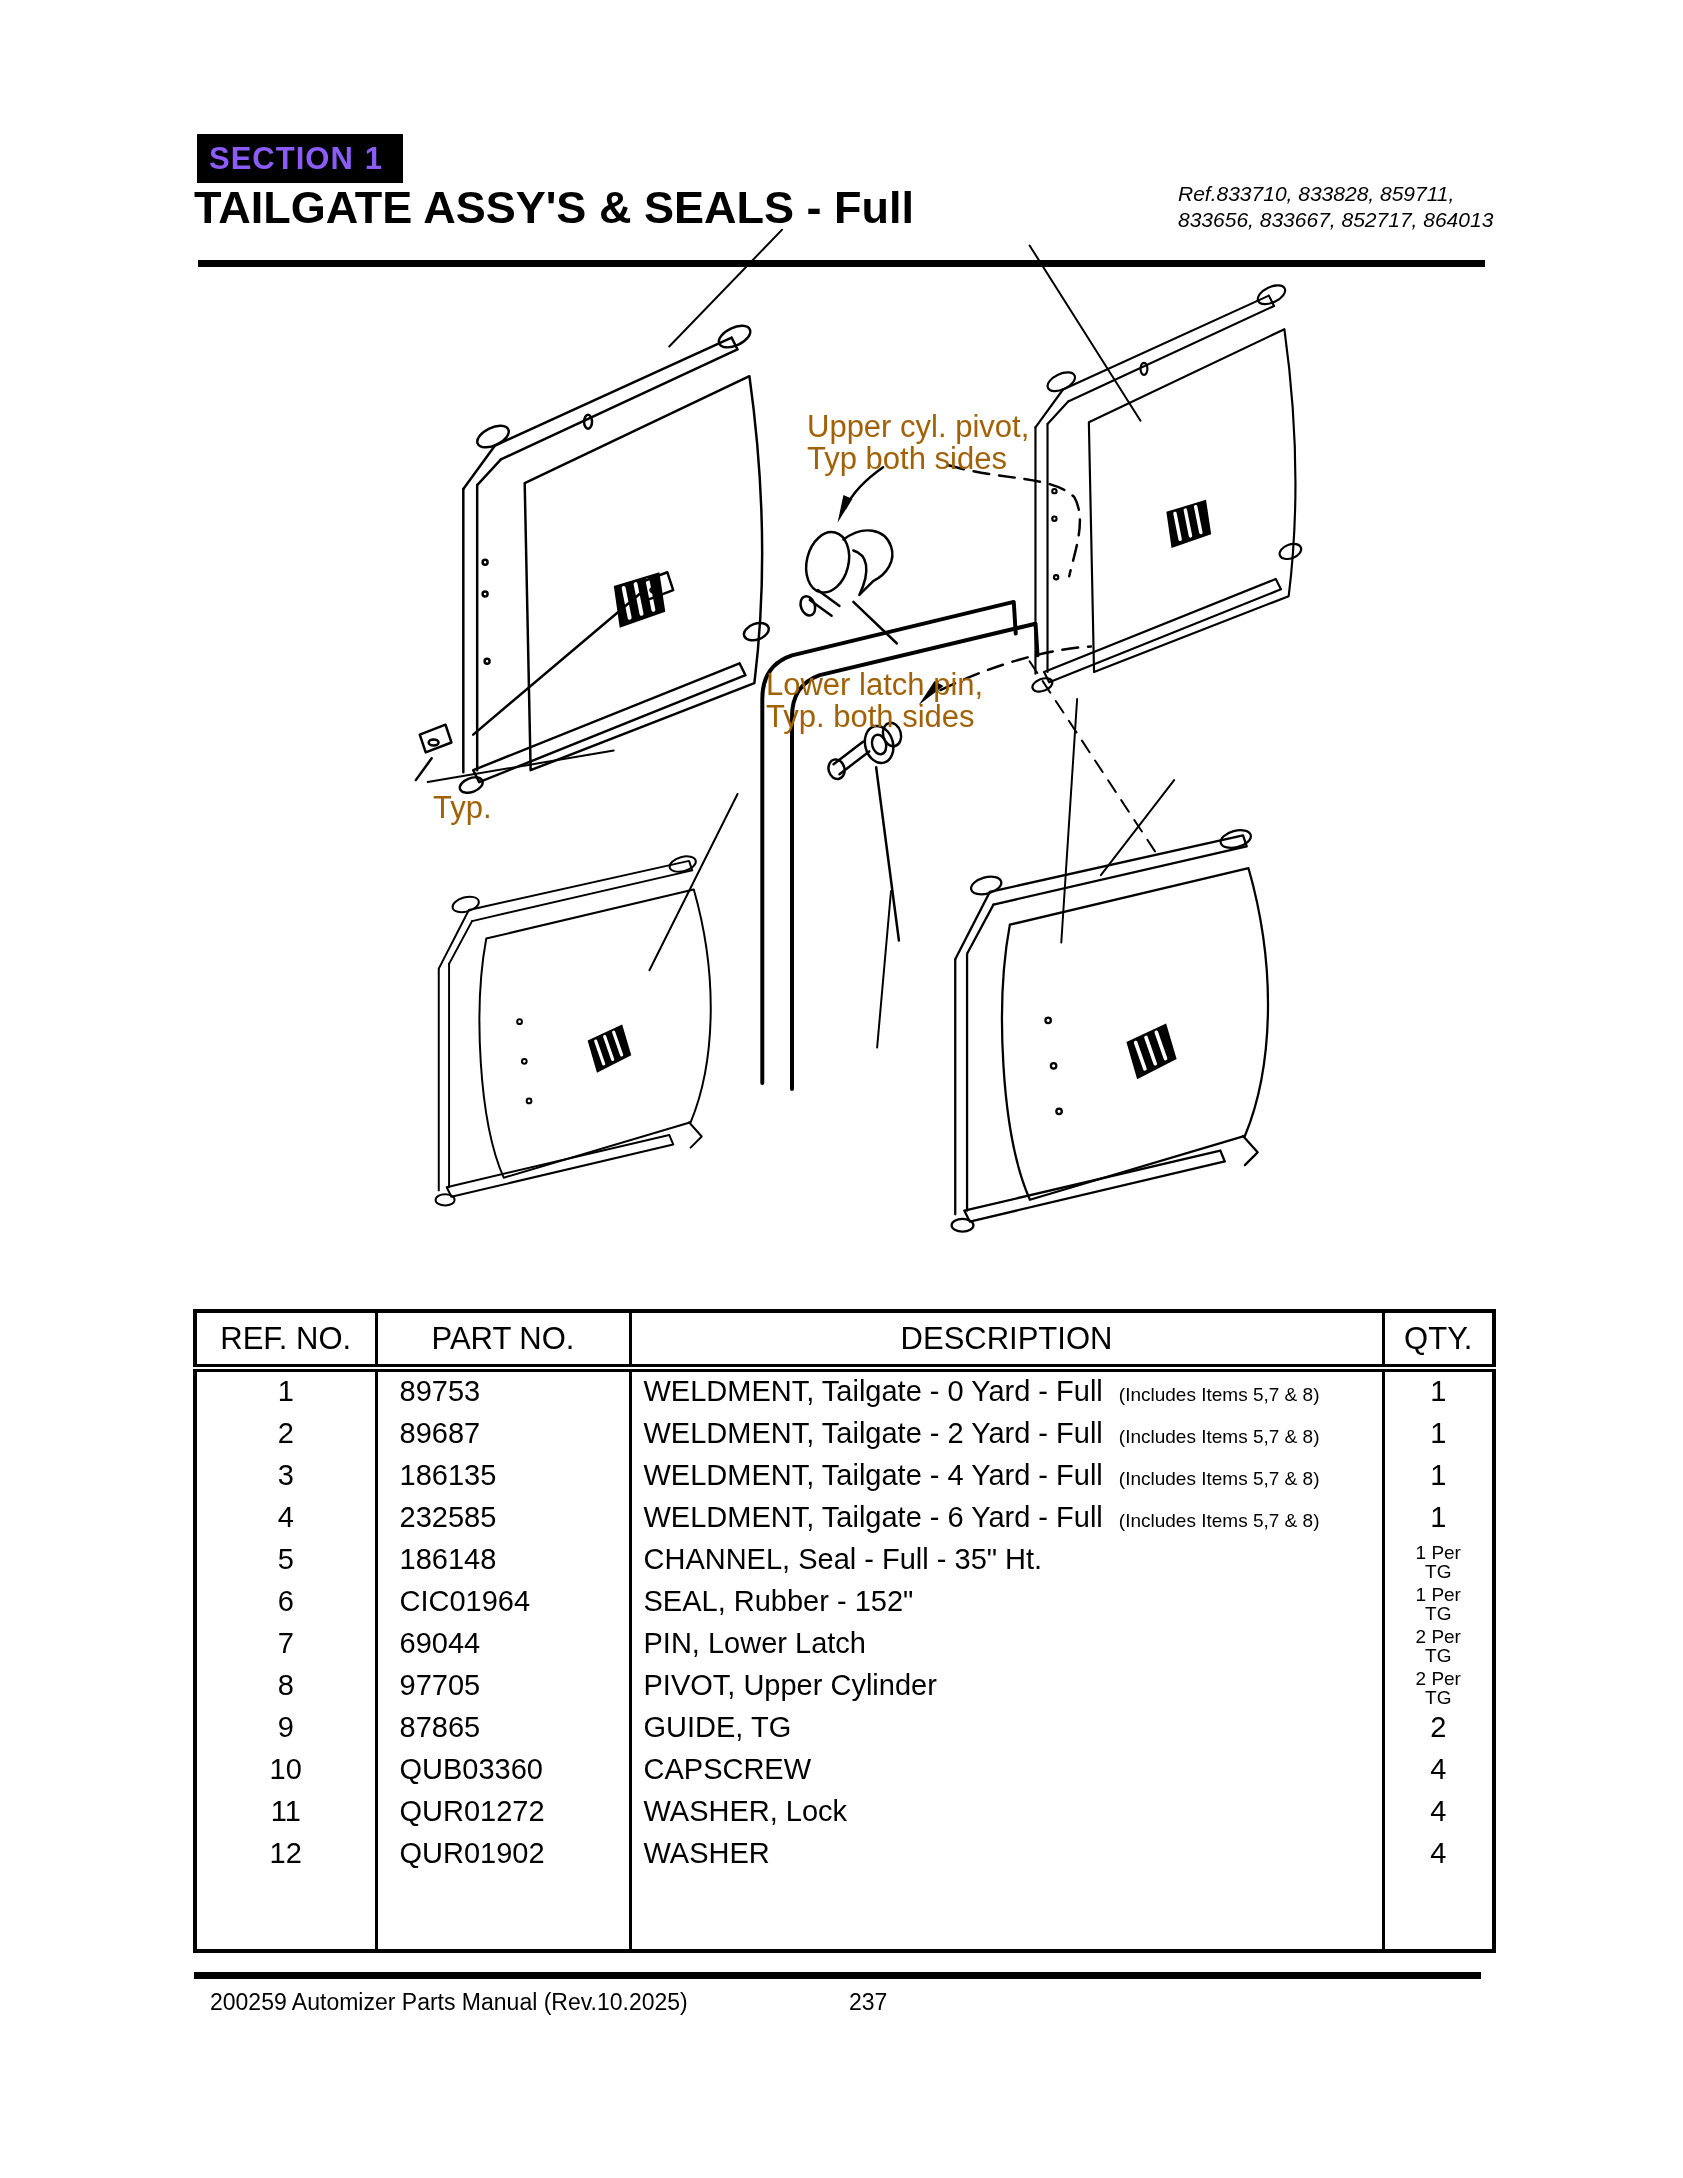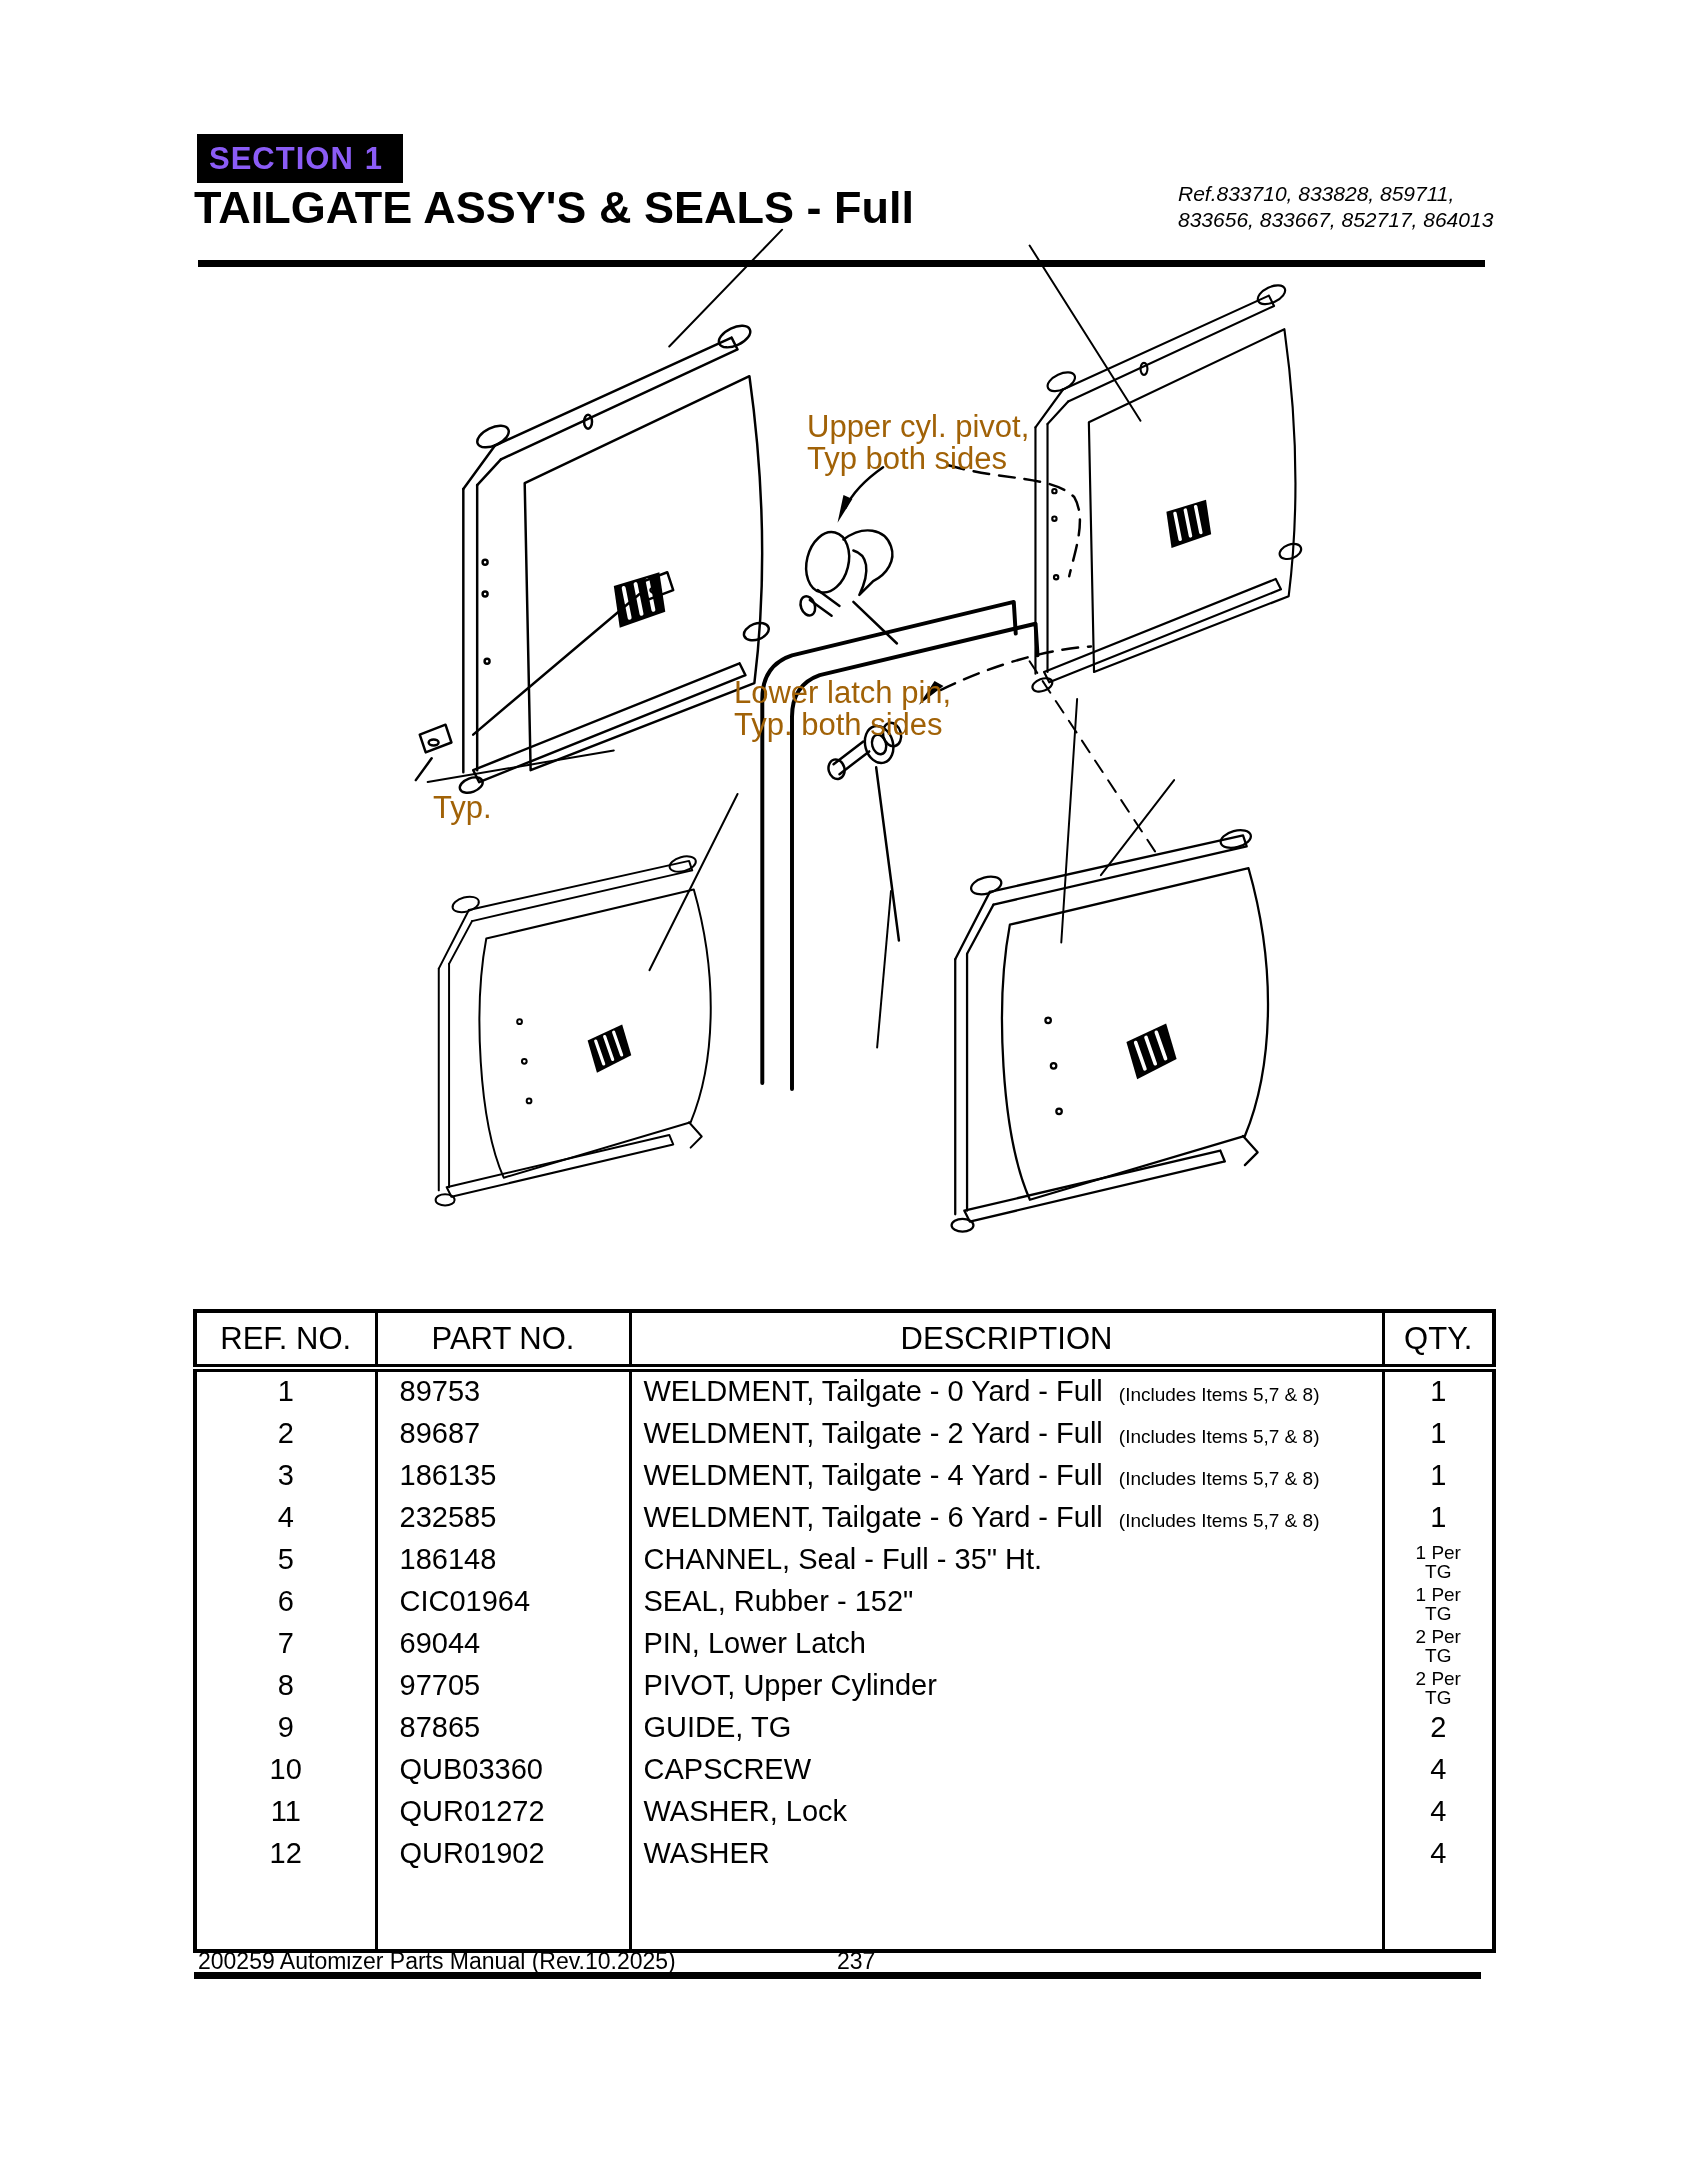--- a/index.html
+++ b/index.html
@@ -27,21 +27,21 @@
   }
   .bottom-rule {
     position:absolute; left:194px; top:1972px; width:1287px; height:7px; background:#000;
   }
   
   .diagram-svg { position:absolute; left:0; top:0; pointer-events:none; }
   .dg-label {
     position:absolute; font-size:31px; line-height:32px; white-space:nowrap; color:#a16207;
   }
   .lbl-upper { left:807px; top:411px; }
-  .lbl-lower { left:734px; top:669px;margin-top:8px; }
+  .lbl-lower { left:766px; top:669px; }
   .lbl-typ   { left:433px; top:792px; }
   
   .table-wrap { position:absolute; left:193px; top:1309px; }
   .parts-table {
     border-collapse:collapse; table-layout:fixed;
     width:1300px; height:644px; border:4px solid #000;
   }
   .col-ref  { width:181px; }
   .col-part { width:254px; }
   .col-desc { width:753px; }
@@ -59,21 +59,21 @@
   .parts-table td:first-child { border-left:none; }
   .parts-table tr.filler td { height:auto; }
   .c-ref  { text-align:center; }
   .c-part { text-align:left; padding-left:22px !important; }
   .c-desc { text-align:left; padding-left:12px !important; white-space:nowrap; }
   .c-qty  { text-align:center; }
   .desc-note { font-size:19px; margin-left:16px; }
   .qty-small { font-size:19px !important; line-height:19px !important; padding-top:3px !important; }
   
   .footer-text {
-    position:absolute; top:1948px; font-size:23px; white-space:nowrap;
+    position:absolute; top:1989px; font-size:23px; white-space:nowrap;margin-left:12px;
   }
   .footer-left { left:198px; }
   .footer-page { left:837px; }
 </style>
 </head>
 <body>
 
 <div class="page">
 
   <div class="section-badge">

